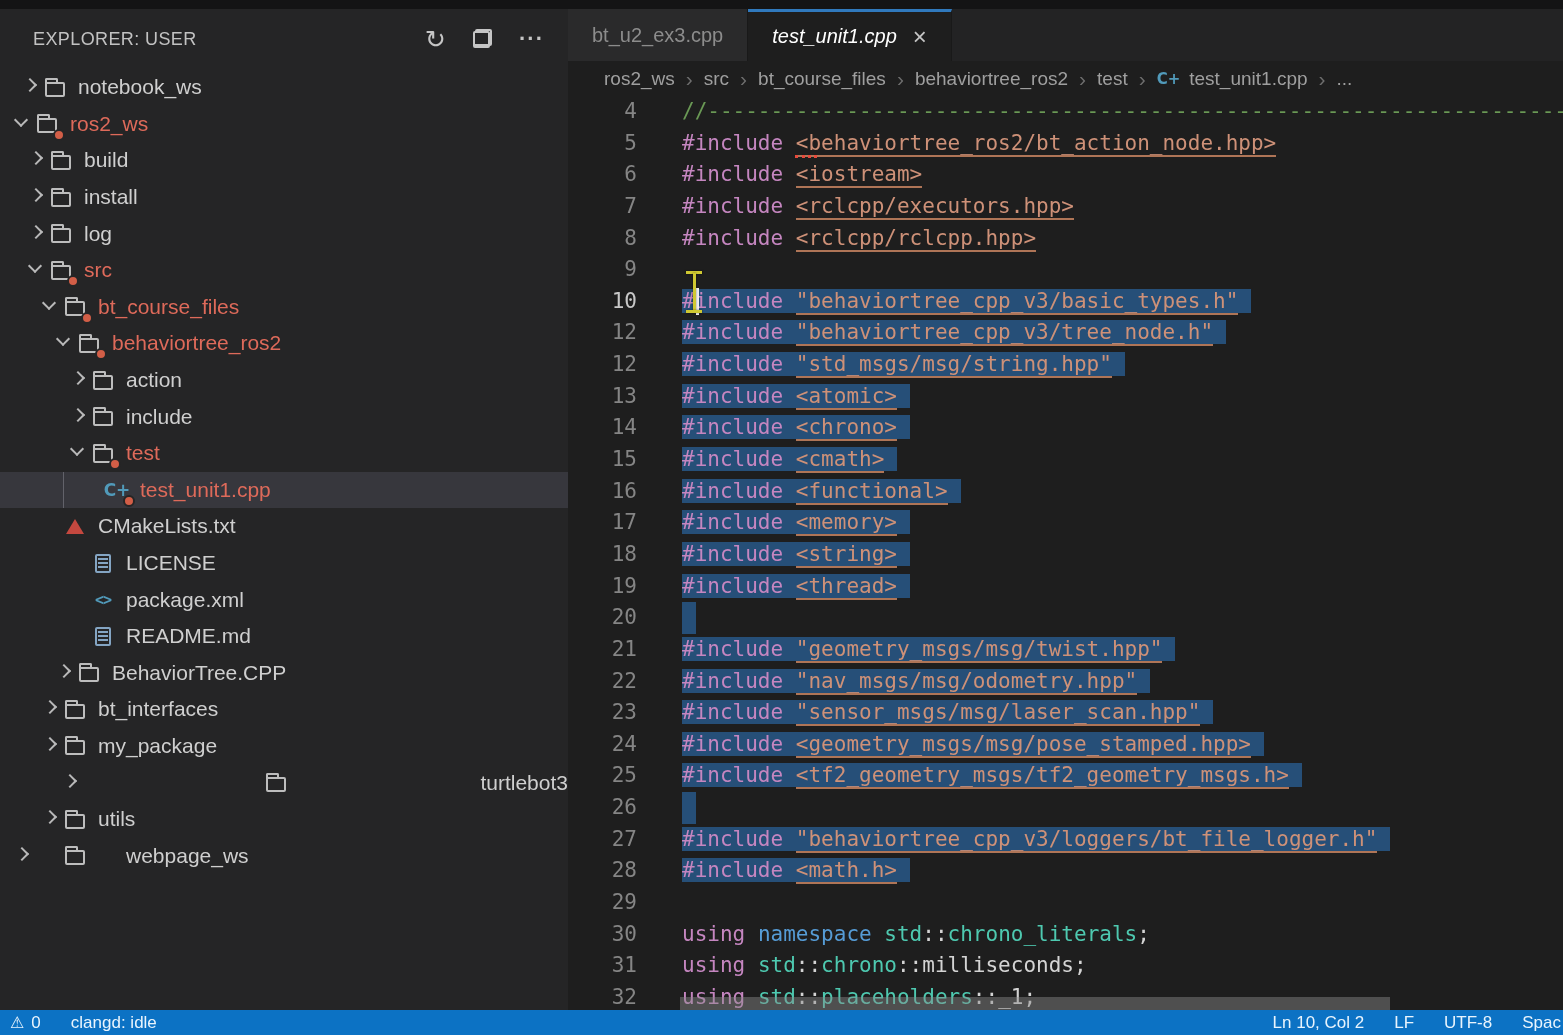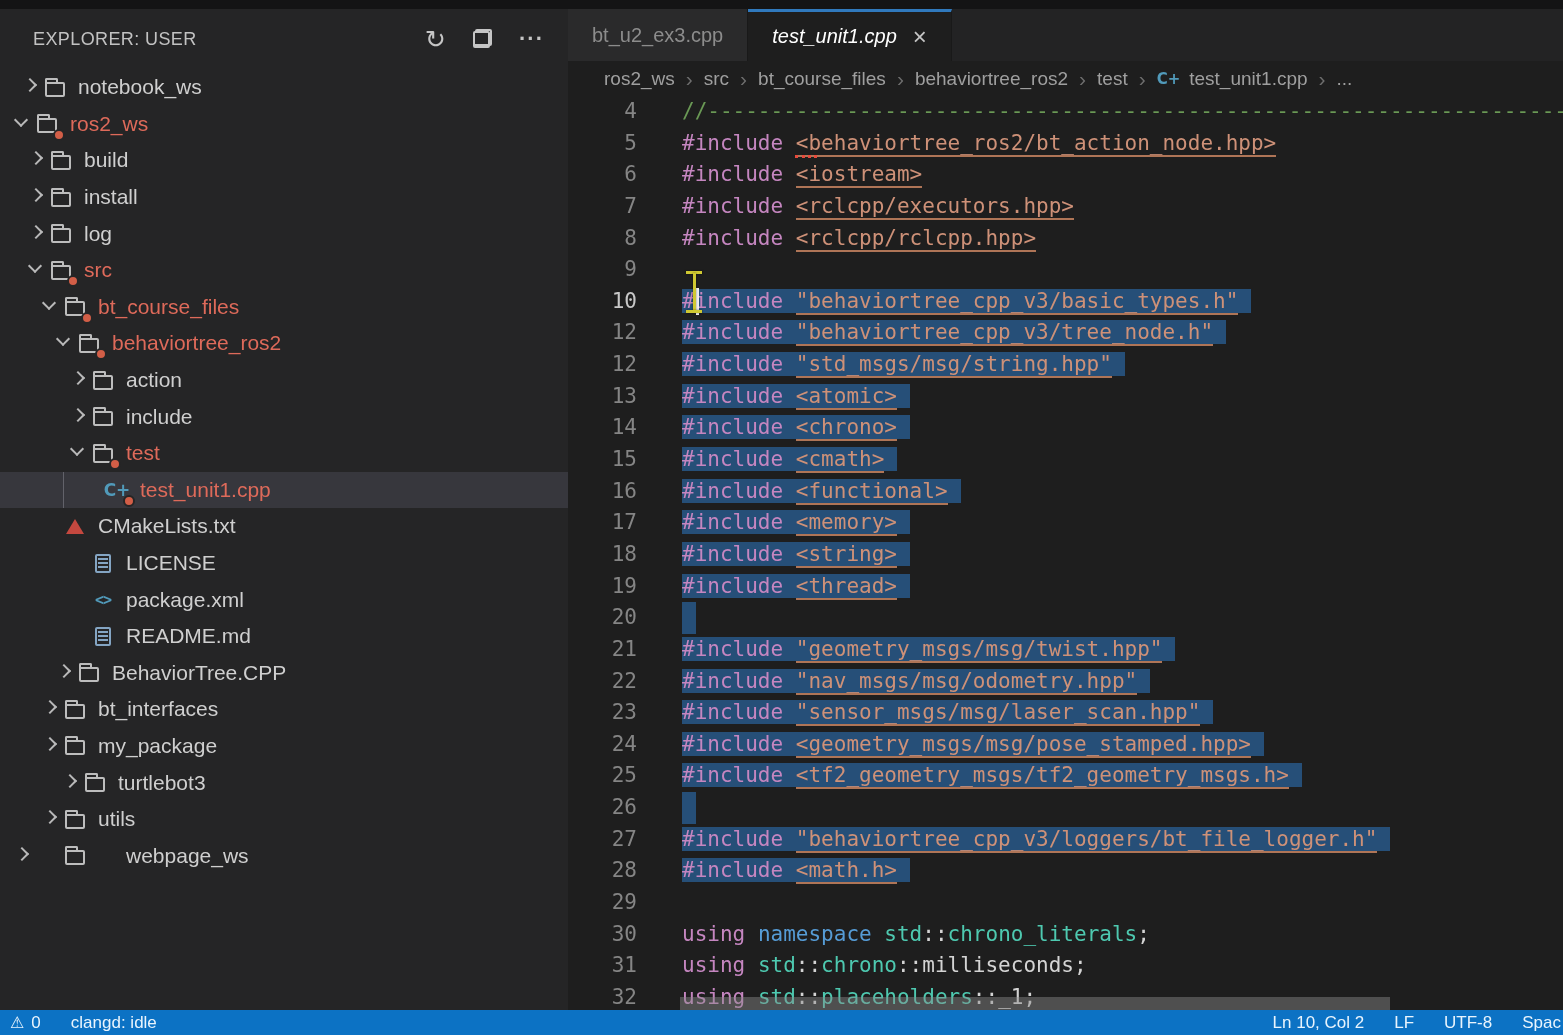--- a/index.html
+++ b/index.html
@@ -245,21 +245,21 @@
           </span>
           <span class="tlabel">bt_interfaces</span>
         </div>
         <div class="trow" style="padding-left: 40px;">
           <span class="chev closed"></span>
           <span class="iwrap">
             <span class="i-folder"></span>
           </span>
           <span class="tlabel">my_package</span>
         </div>
-        <div class="trow" style="padding-left: 60px;">
+        <div class="trow" style="padding-left: 60px; justify-content: space-between;">
           <span class="chev closed"></span>
           <span class="iwrap">
             <span class="i-folder"></span>
           </span>
           <span class="tlabel">turtlebot3</span>
         </div>
         <div class="trow" style="padding-left: 40px;">
           <span class="chev closed"></span>
           <span class="iwrap">
             <span class="i-folder"></span>

